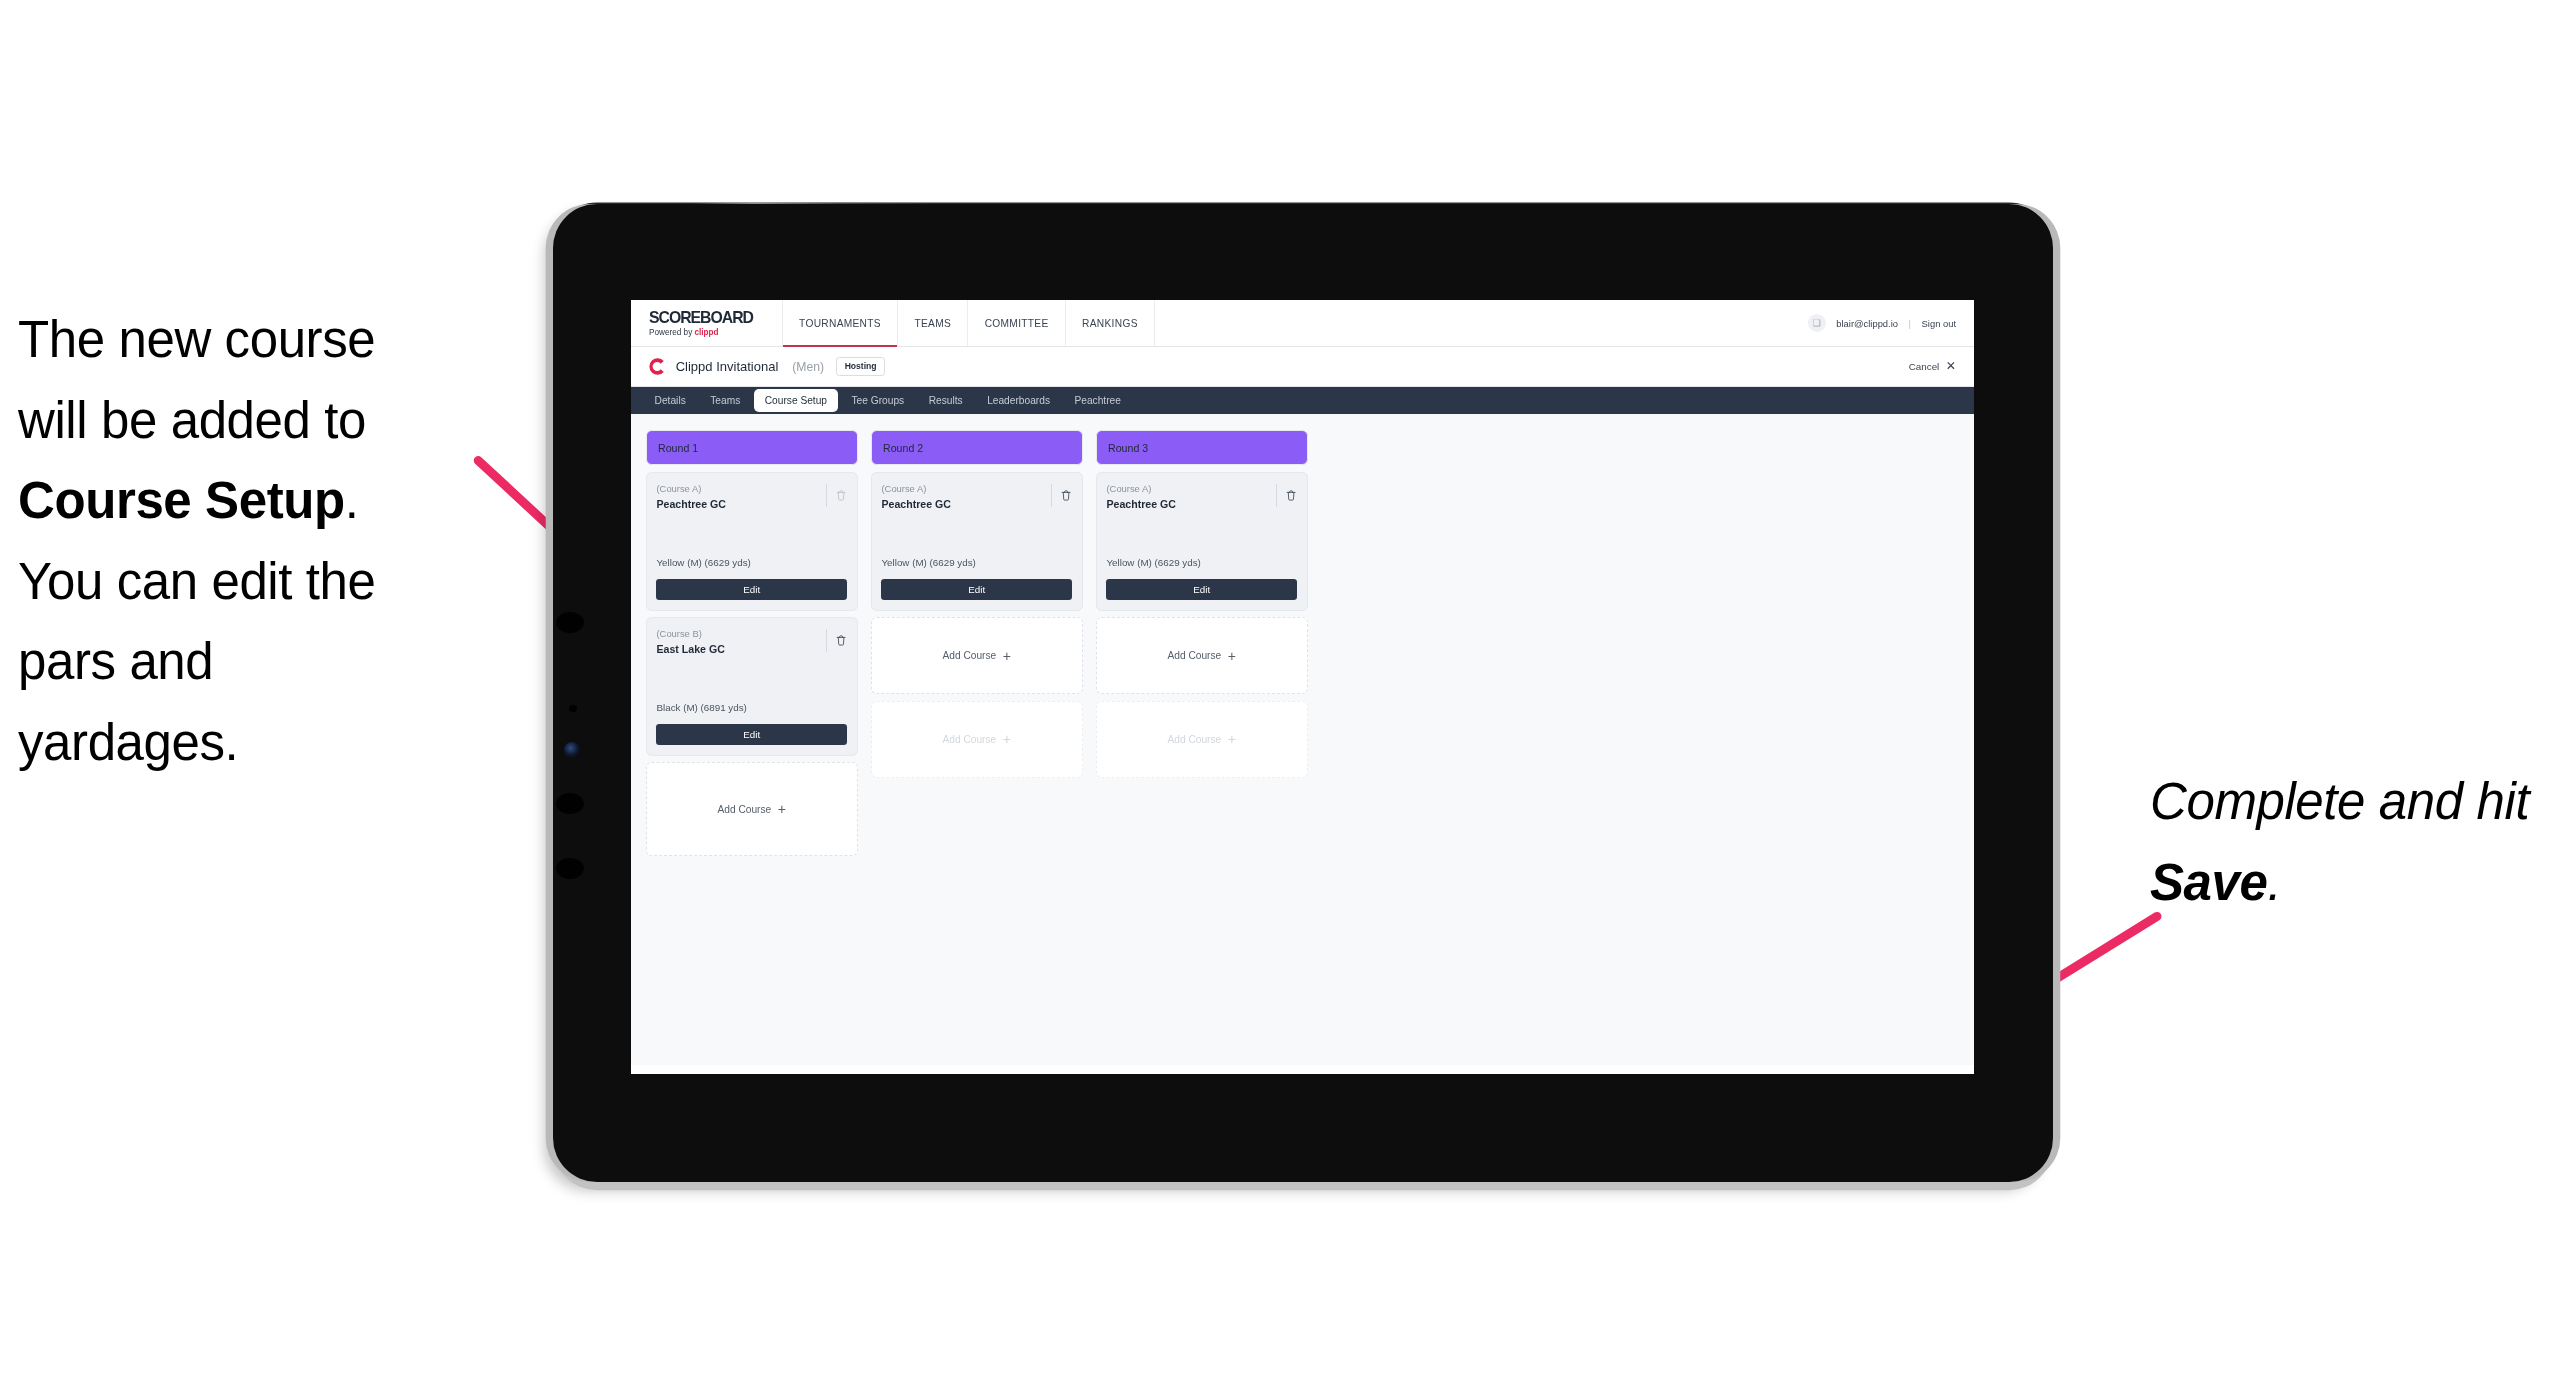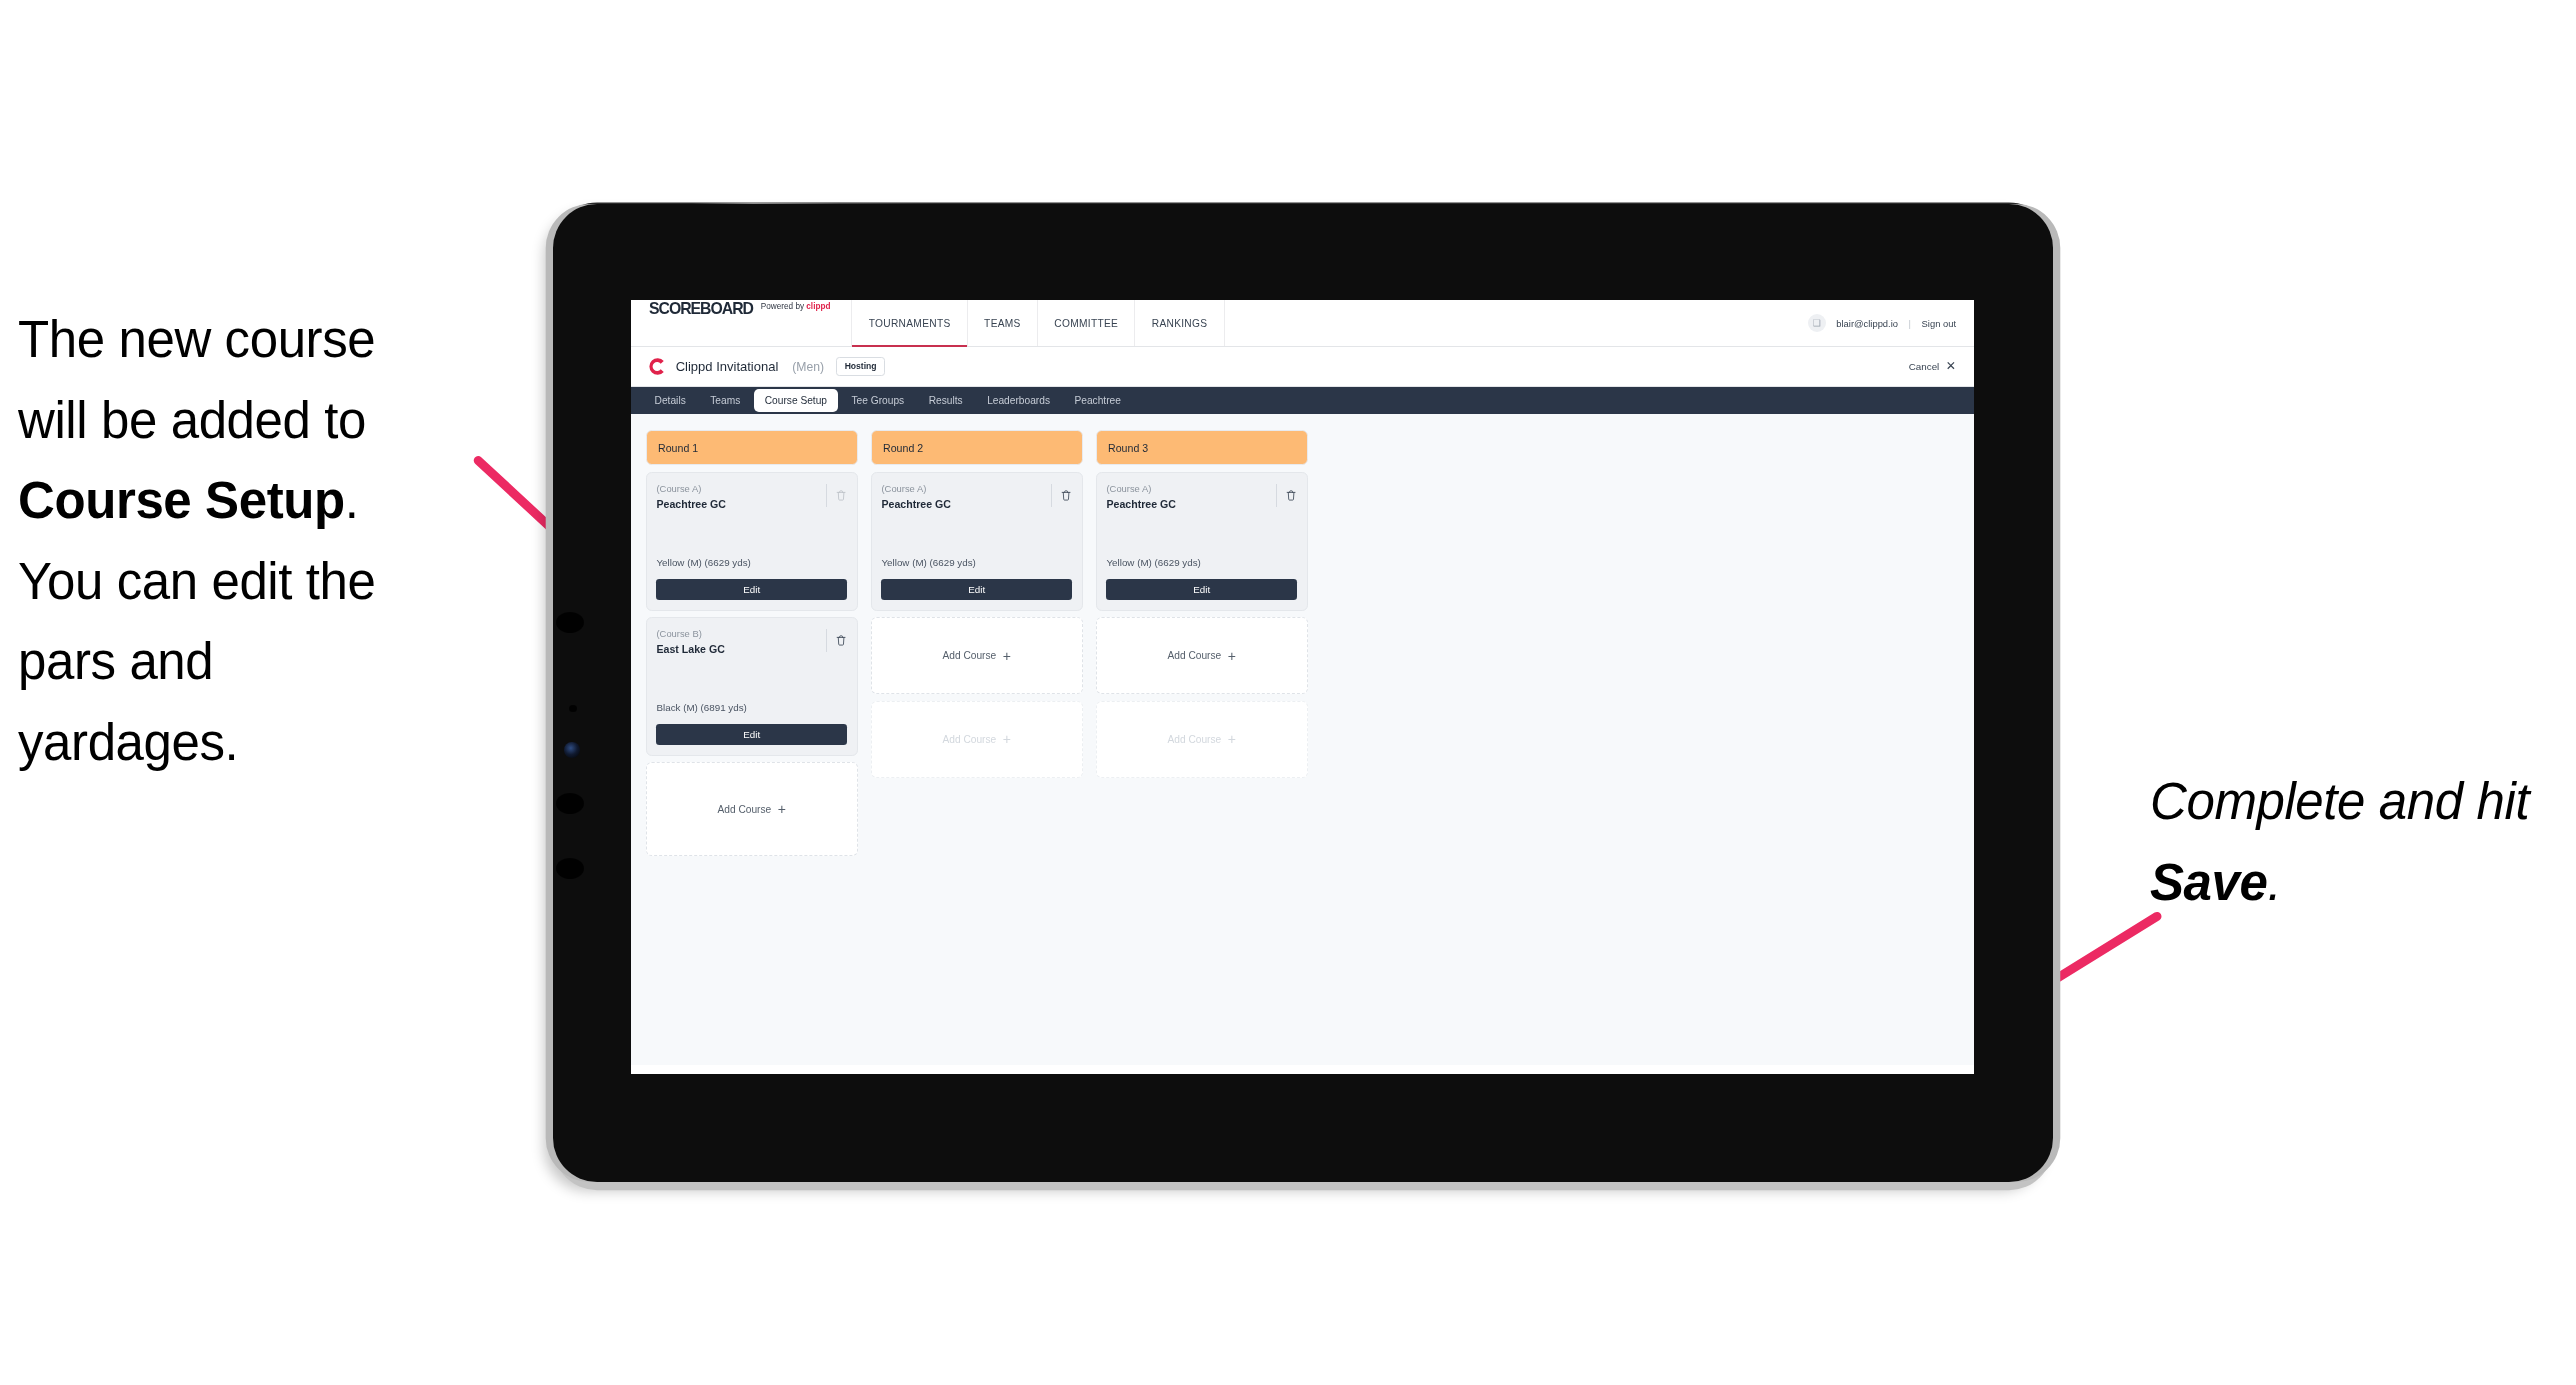--- a/index.html
+++ b/index.html
@@ -84,21 +84,21 @@
   
   #topbar {
     height: 47px;
     background: #ffffff;
     border-bottom: 0.8px solid #e3e5e8;
     display: flex;
     align-items: stretch;
     position: relative;
   }
   #brand {
-    display: flex; flex-direction: row; justify-content: center;
+    display: flex; flex-direction: column; justify-content: center;
     padding: 0 21px 0 18px;
     border-right: 0.8px solid #ececee;
   }
   #brand-word {
     font-size: 17px; font-weight: 700; color: #1f2937;
     letter-spacing: -1.1px;
     line-height: 1;
     font-family: "Liberation Sans", sans-serif;
     transform: scaleX(0.93);
     transform-origin: left center;
@@ -204,21 +204,21 @@
     gap: 13px;
     align-items: flex-start;
   }
   .round-col {
     width: 212px;
     flex: none;
     display: flex; flex-direction: column;
     gap: 6.5px;
   }
   .round-head {
-    background: #fdba74;
+    background: #8b5cf6;
     border: 0.8px solid #e8eaee;
     border-radius: 5.7px;
     padding: 10.6px 11.4px;
     font-size: 10.6px;
     color: #1f2937;
   }
   .course-card {
     background: #eff1f4;
     border: 0.8px solid #e4e7eb;
     border-radius: 5.7px;

